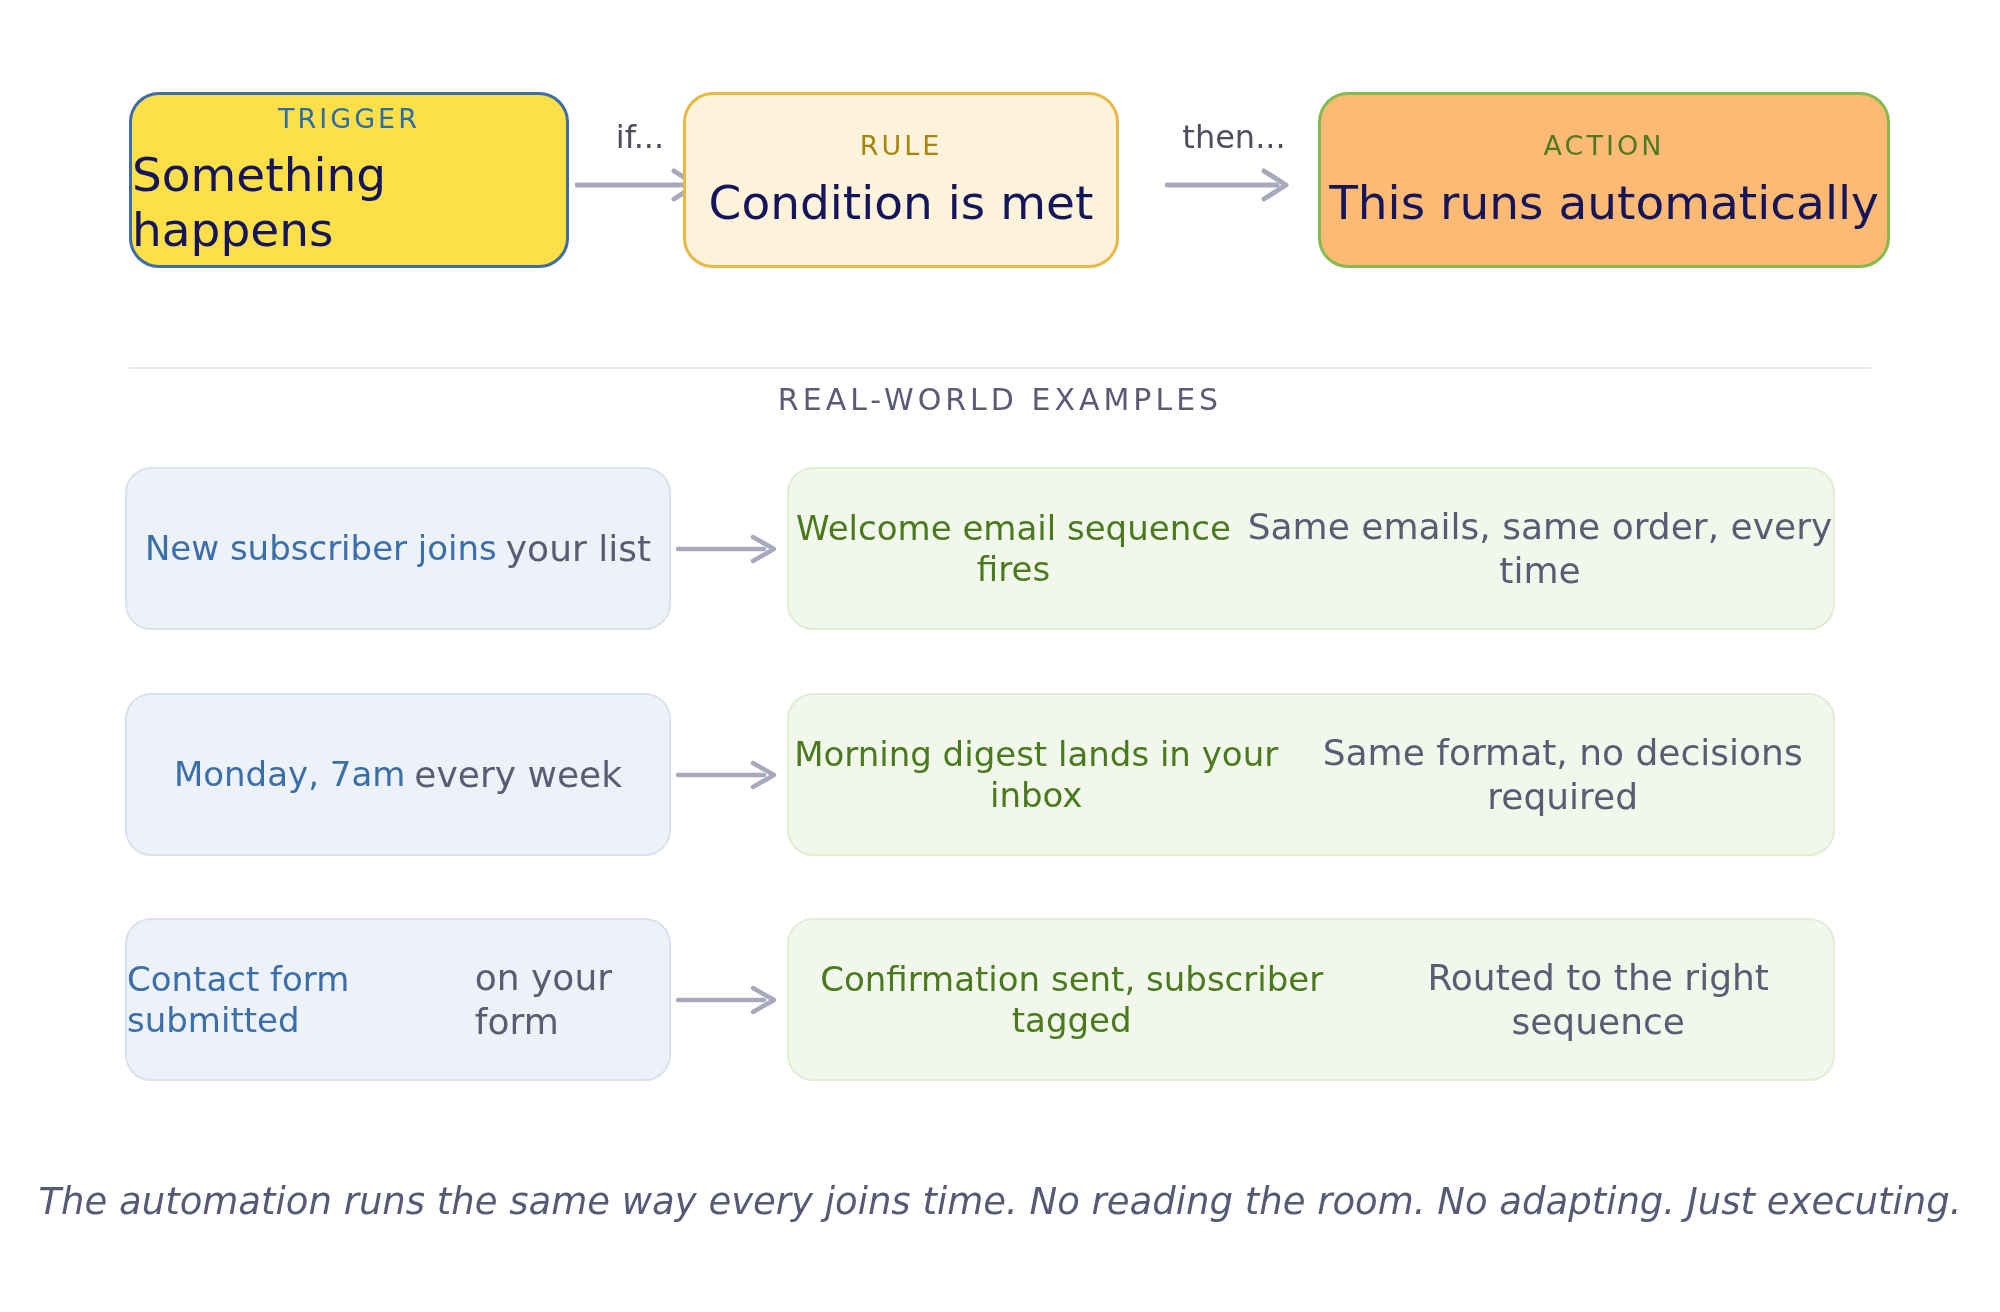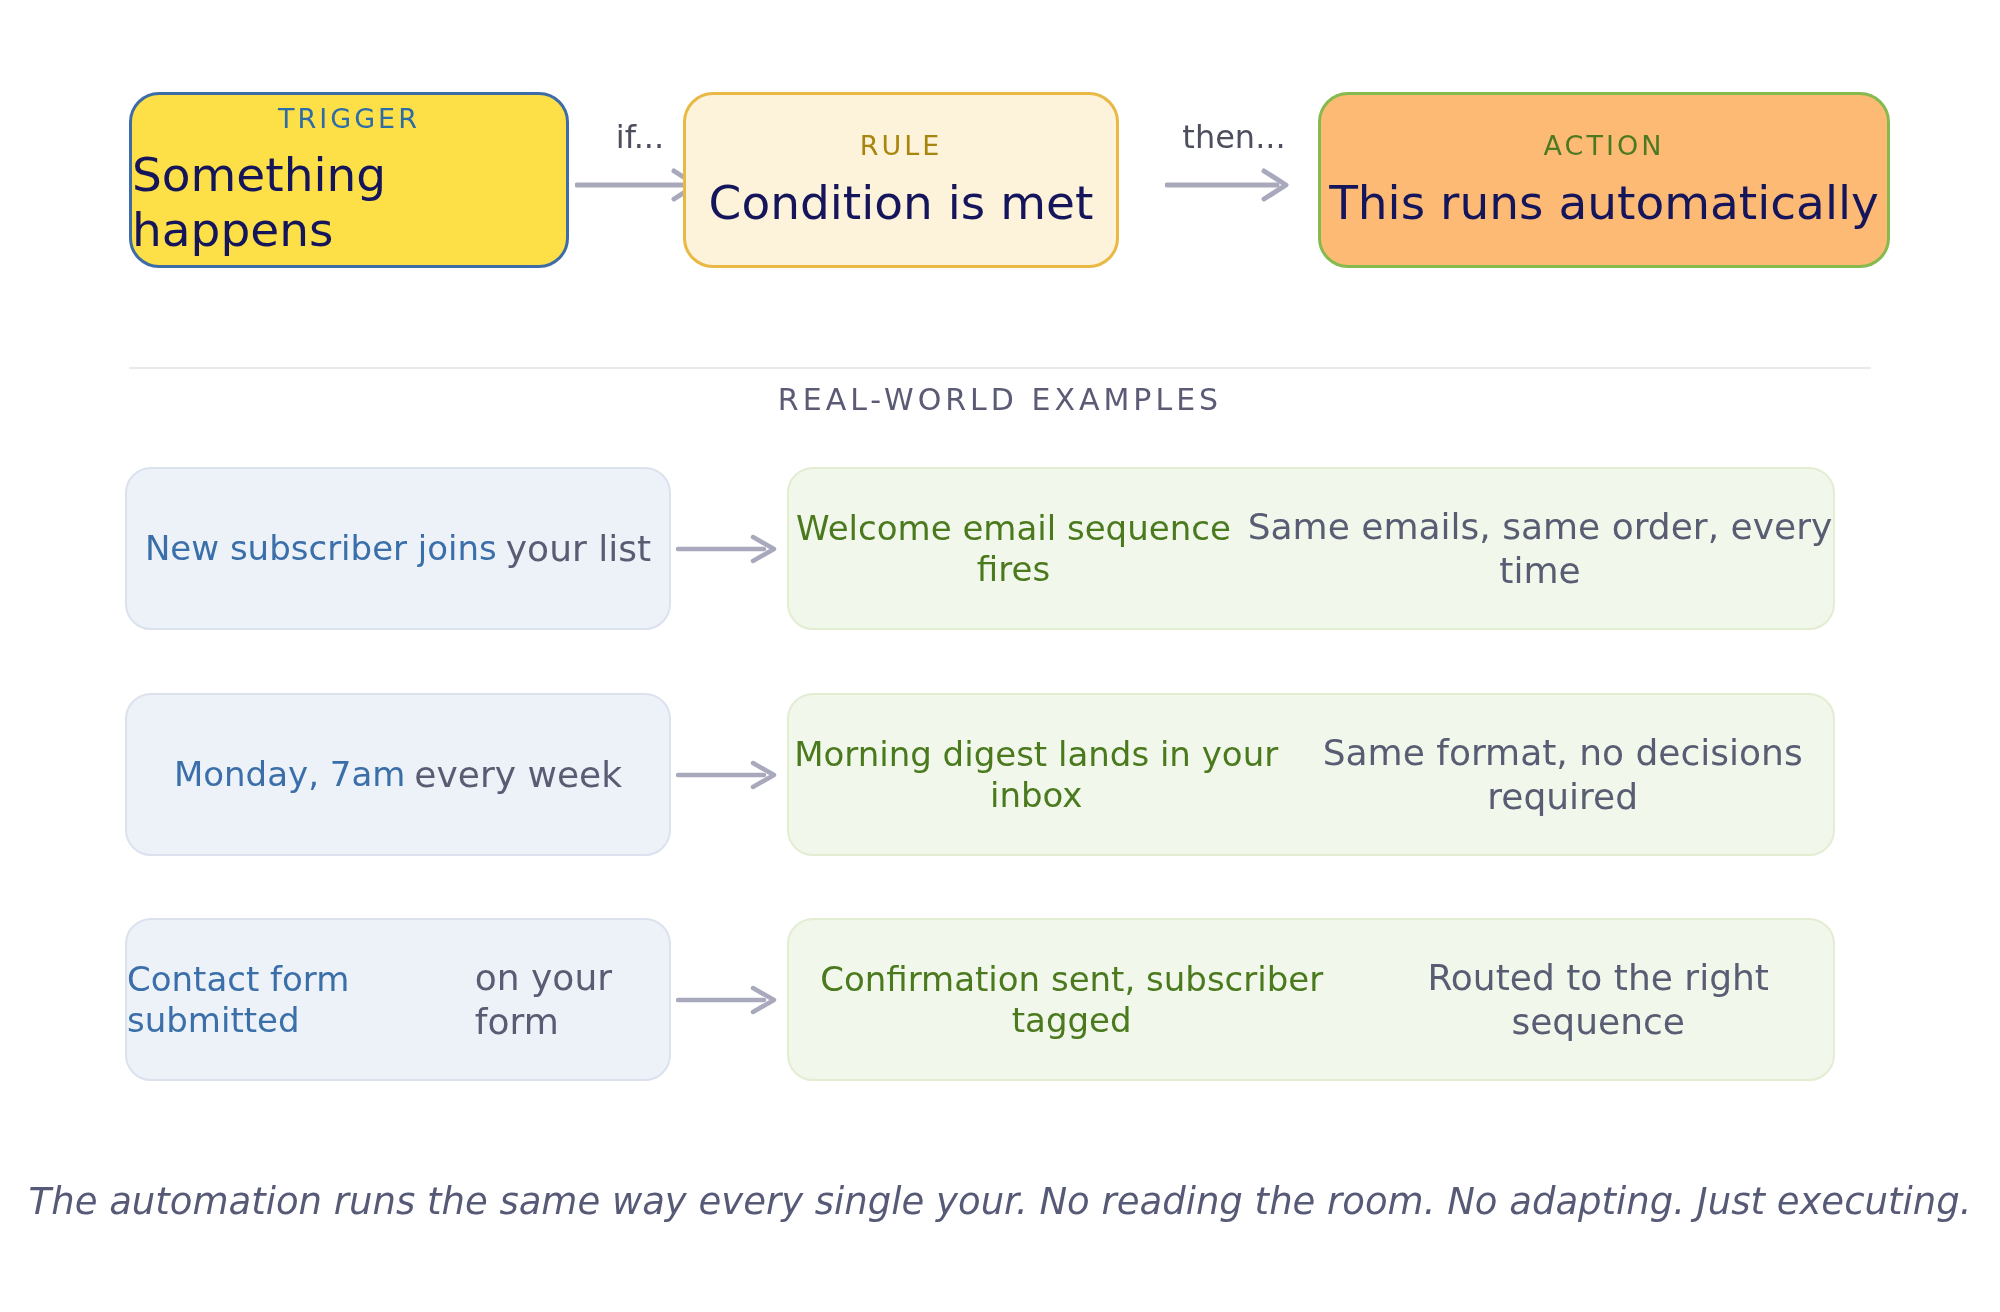--- a/index.html
+++ b/index.html
@@ -158,15 +158,15 @@
     <svg width="104" height="36" viewBox="0 0 104 36">
       <path d="M2 18 H88" stroke="#a8a9bc" stroke-width="4.5" stroke-linecap="round"></path>
       <path d="M77 6 L98 18 L77 30" stroke="#a8a9bc" stroke-width="4.5" fill="none" stroke-linecap="round" stroke-linejoin="round"></path>
     </svg>
   </div>
   <div class="ex-box ex-right row-3">
     <div class="l1">Confirmation sent, subscriber tagged</div>
     <div class="l2">Routed to the right sequence</div>
   </div>
 
-  <div class="footer-note">The automation runs the same way every single your. No reading the room. No adapting. Just executing.</div>
+  <div class="footer-note">The automation runs the same way every joins time. No reading the room. No adapting. Just executing.</div>
 
 </div>
 
 </body></html>

